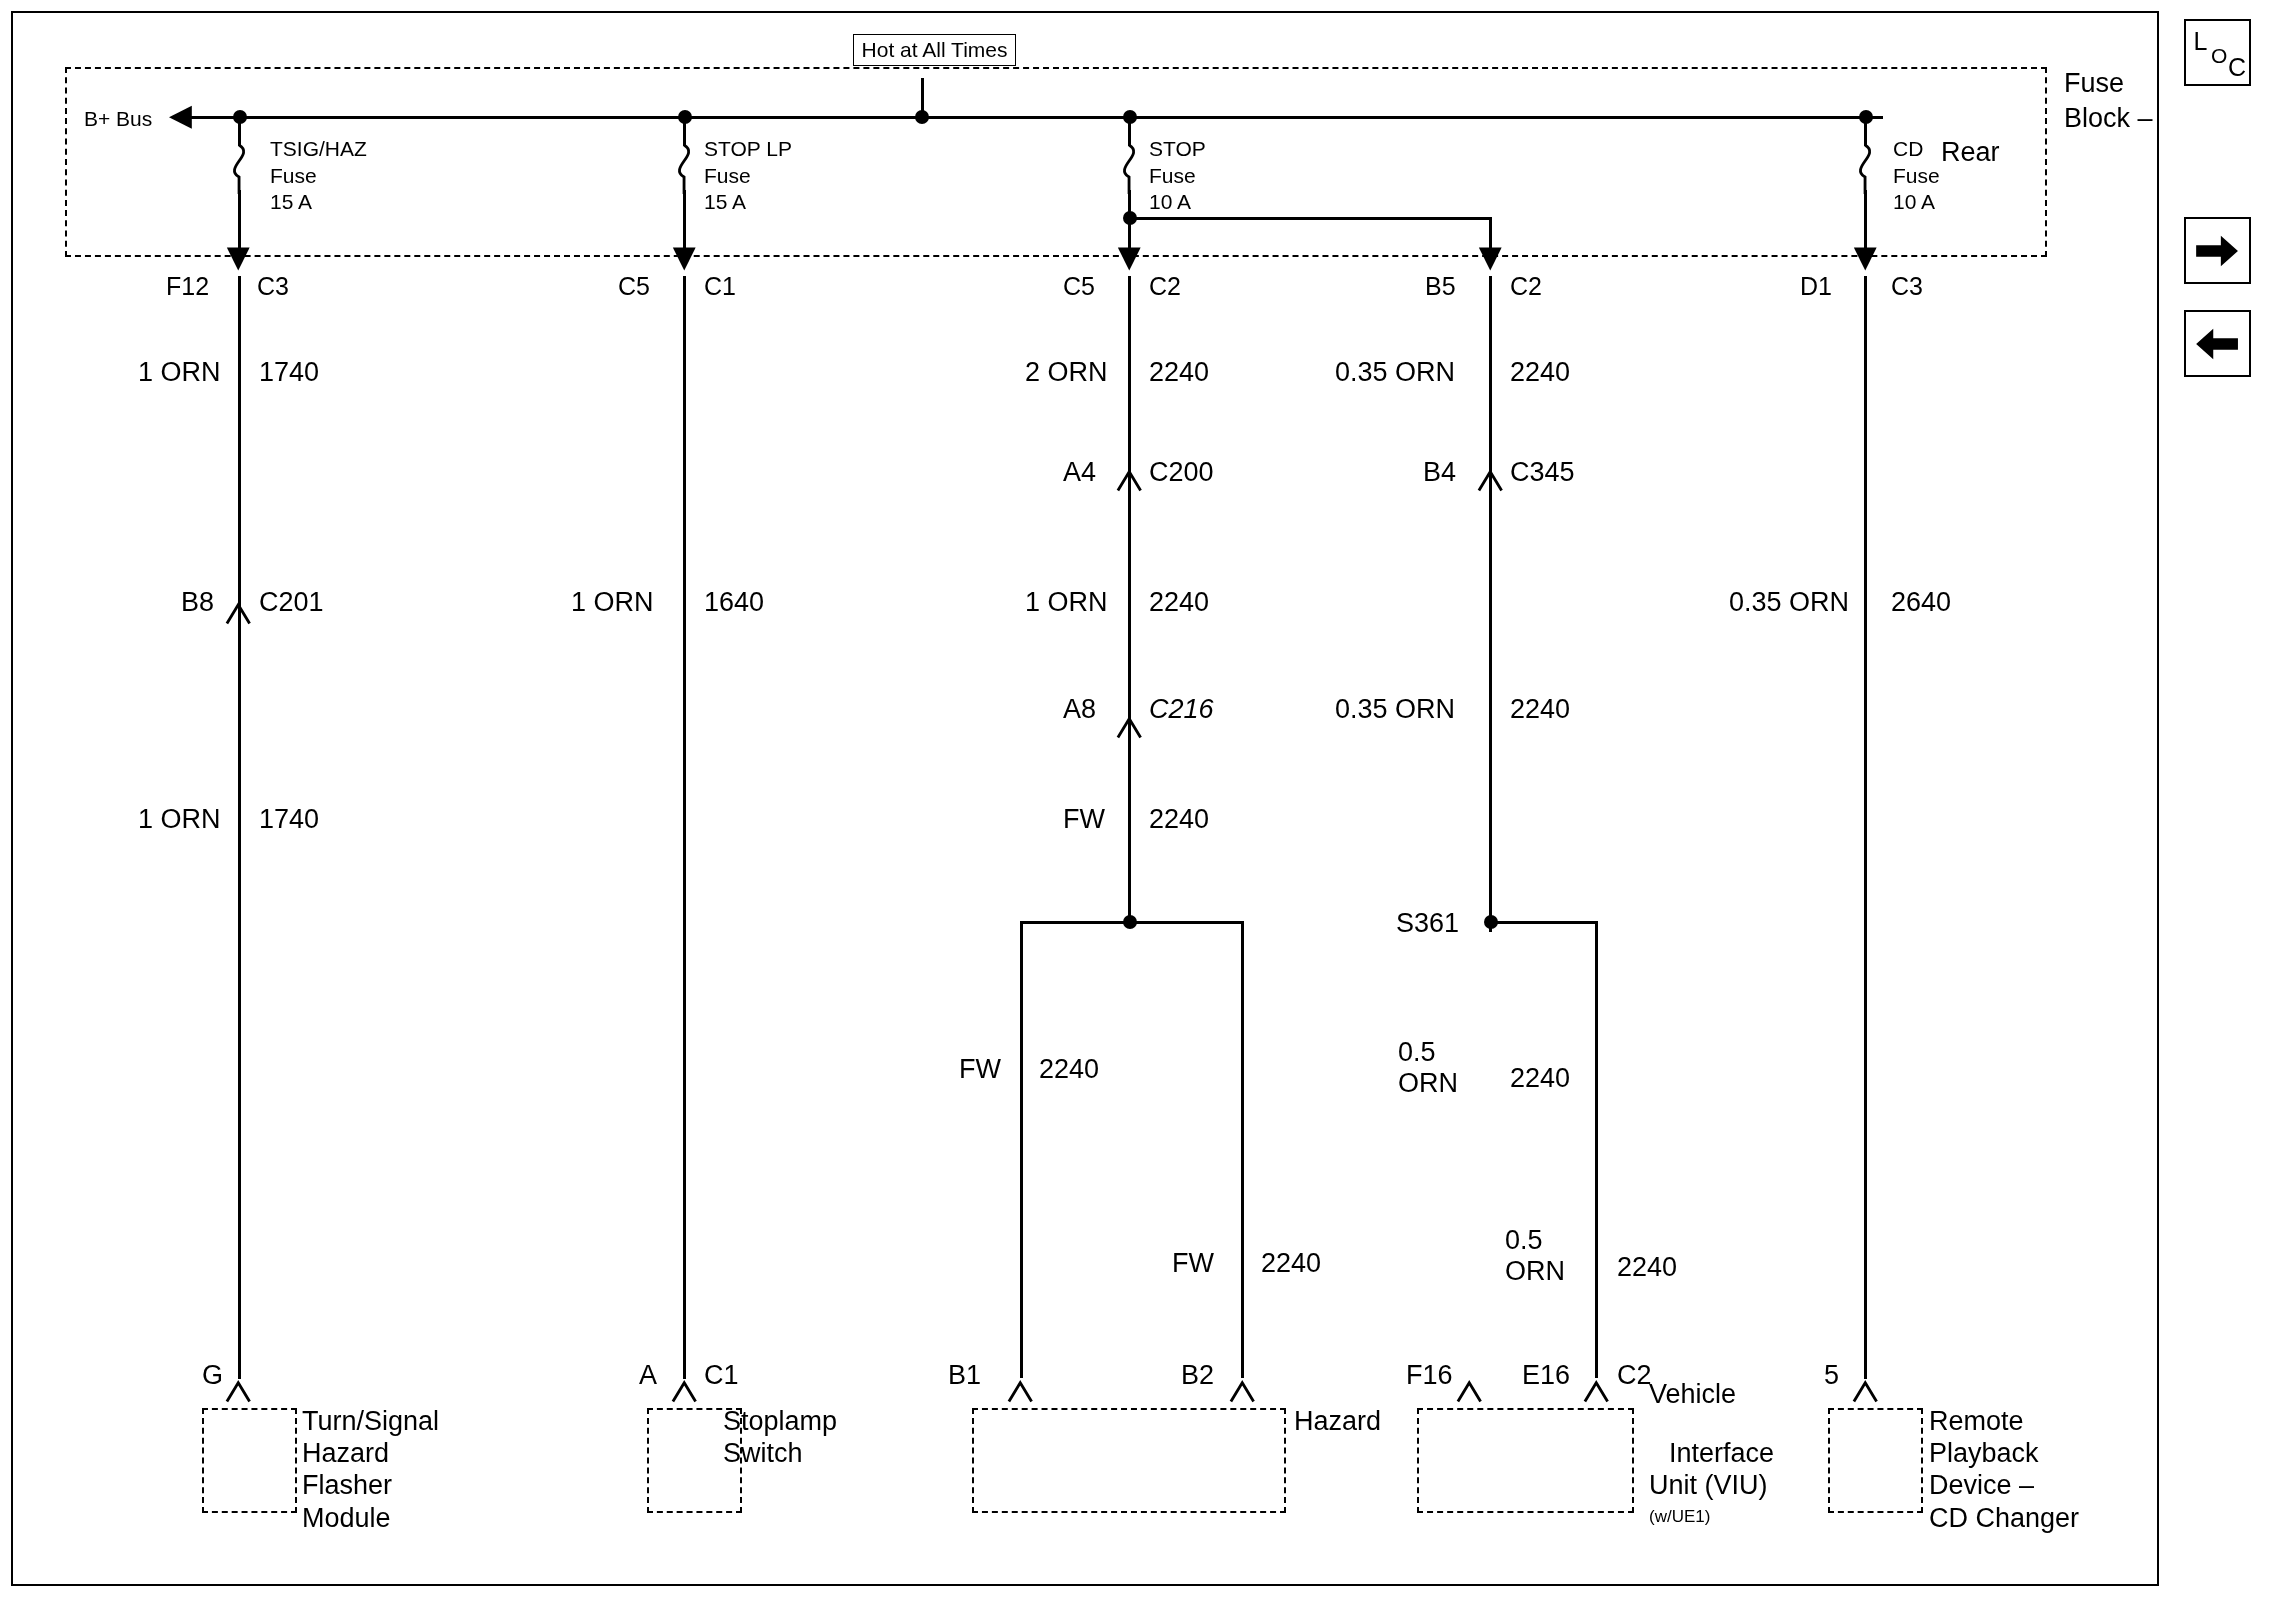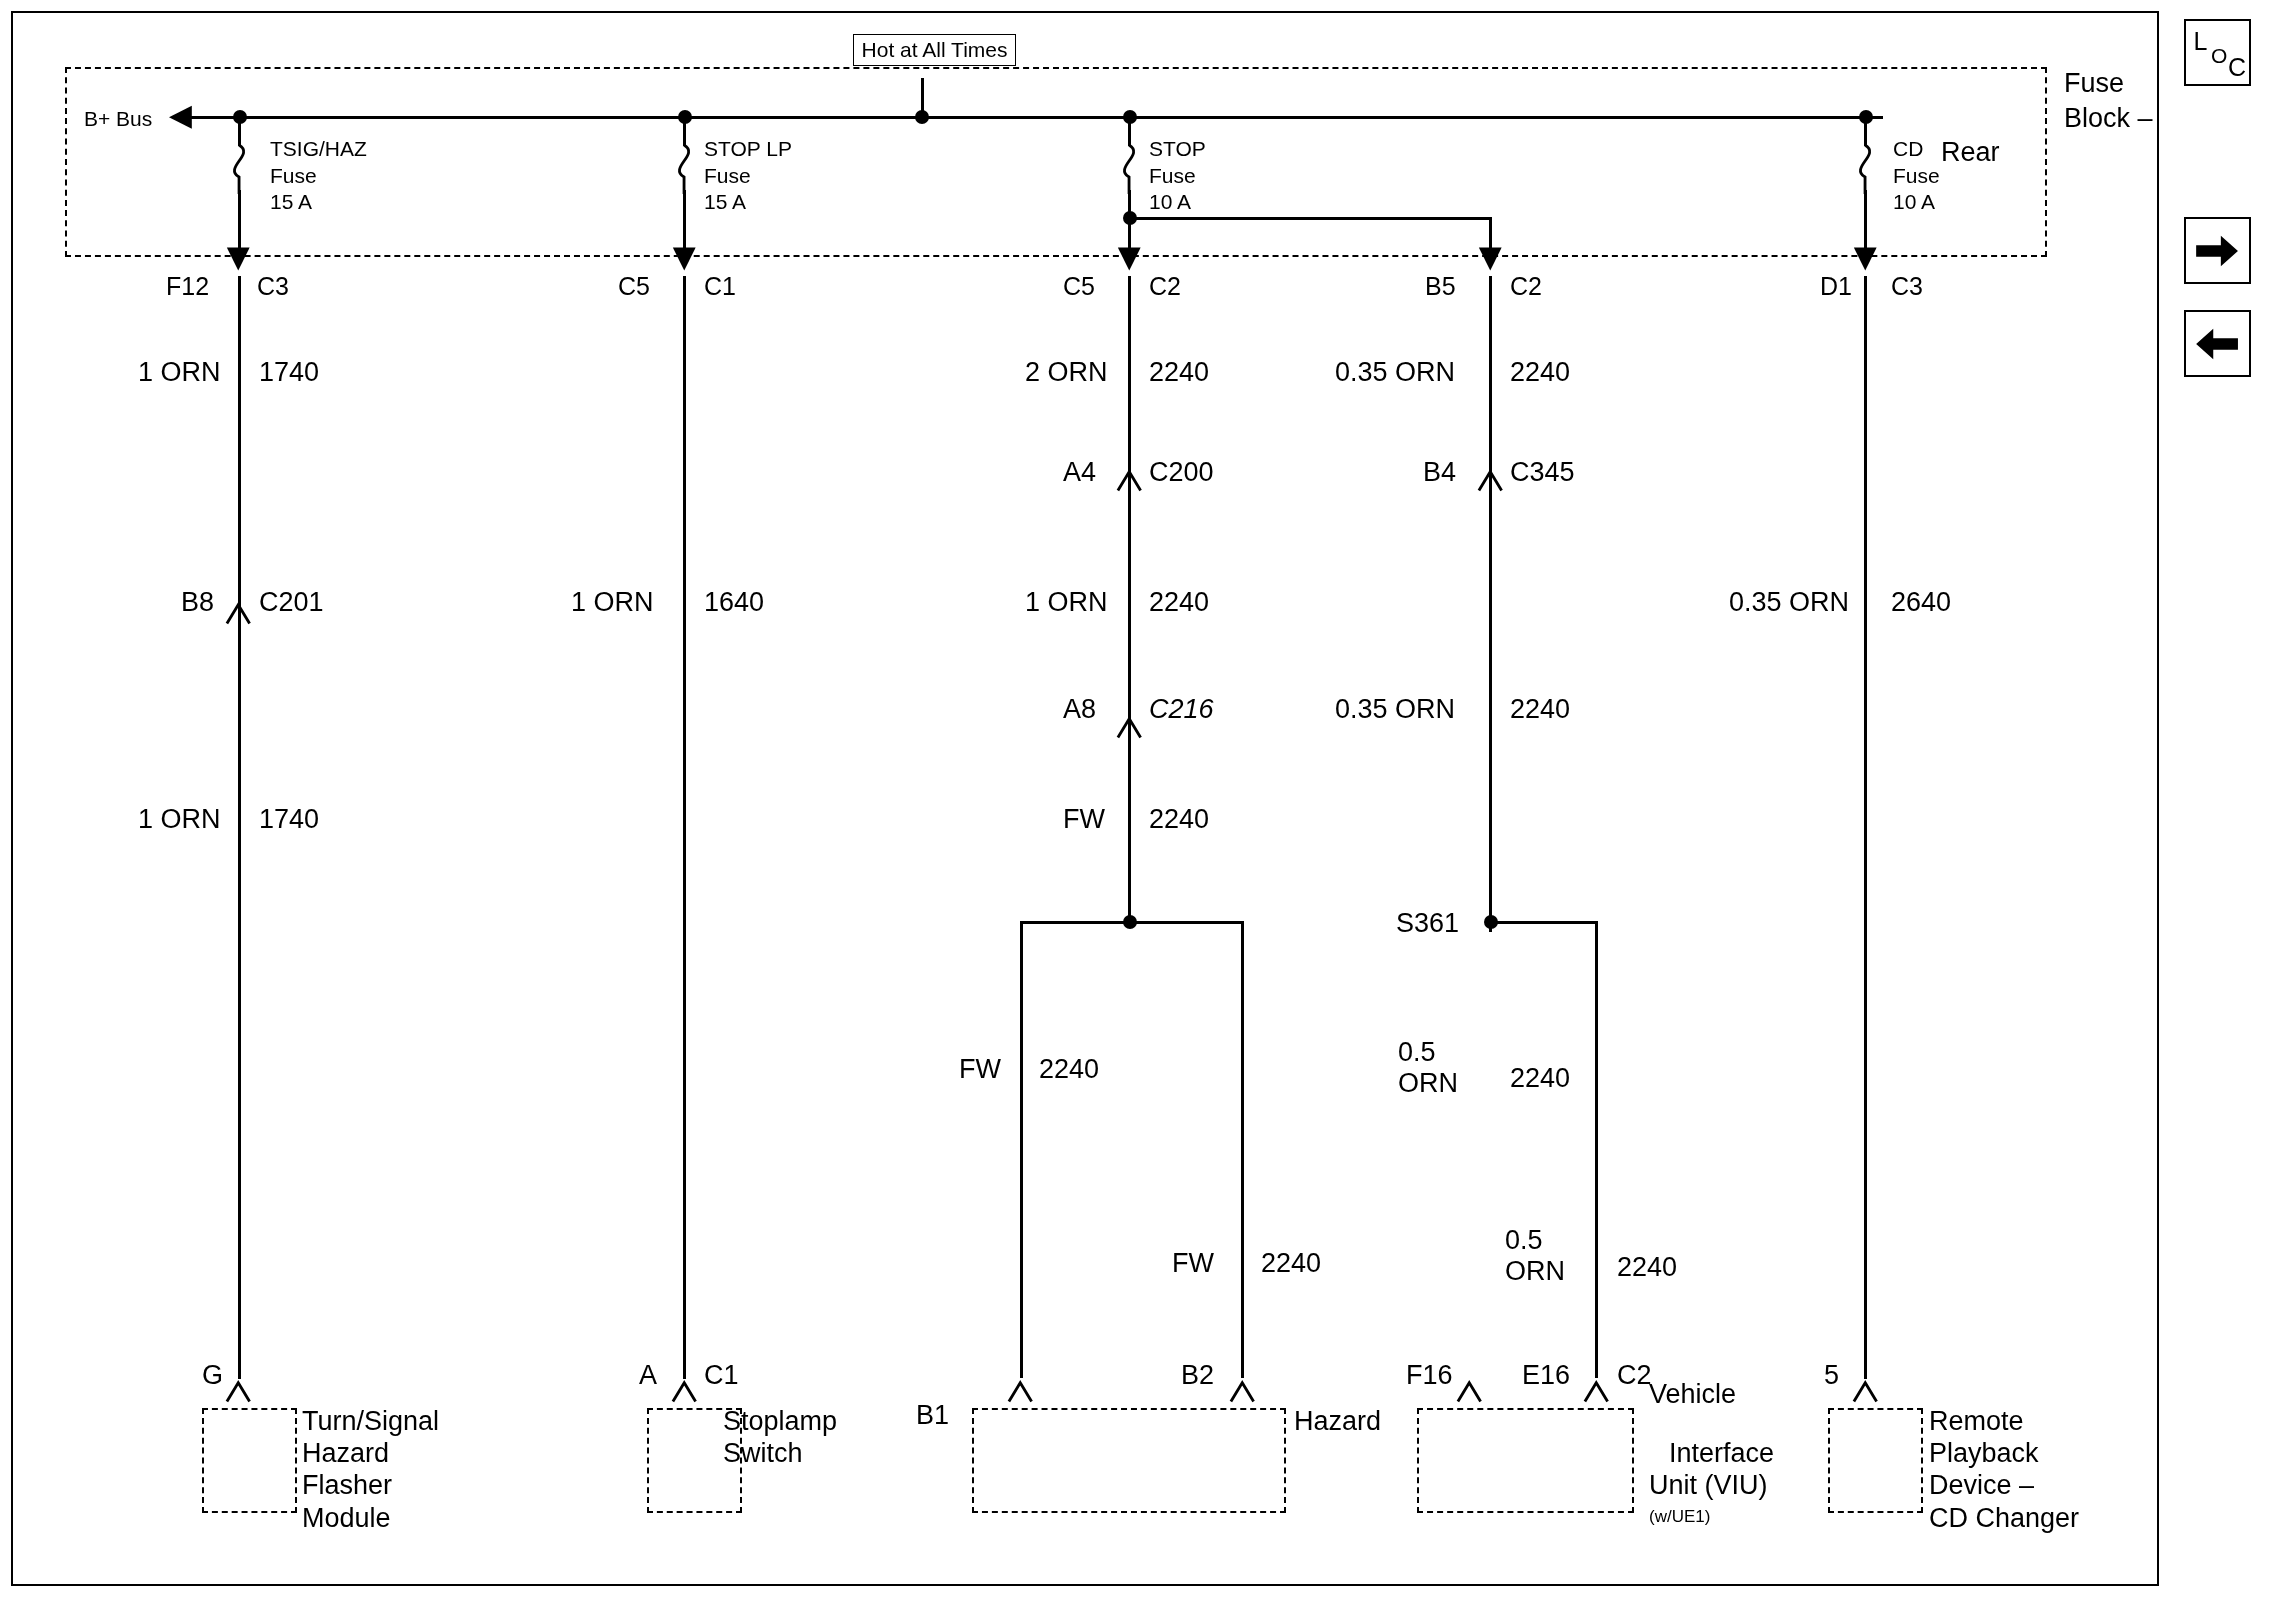--- a/index.html
+++ b/index.html
@@ -121,21 +121,21 @@
 
   <div class="txt f26" style="left:618px;top:272px;">C5</div>
   <div class="txt f26" style="left:704px;top:272px;">C1</div>
 
   <div class="txt f26" style="left:1063px;top:272px;">C5</div>
   <div class="txt f26" style="left:1149px;top:272px;">C2</div>
 
   <div class="txt f26" style="left:1425px;top:272px;">B5</div>
   <div class="txt f26" style="left:1510px;top:272px;">C2</div>
 
-  <div class="txt f26" style="left:1800px;top:272px;margin-left:20px;">D1</div>
+  <div class="txt f26" style="left:1800px;top:272px;">D1</div>
   <div class="txt f26" style="left:1891px;top:272px;">C3</div>
 
   <div class="vline" style="left:238px;top:276px;height:1103px;"></div>
   <div class="vline" style="left:683px;top:276px;height:1103px;"></div>
   <div class="vline" style="left:1128px;top:276px;height:647px;"></div>
   <div class="vline" style="left:1489px;top:276px;height:656px;"></div>
   <div class="vline" style="left:1864px;top:276px;height:1103px;"></div>
 
   <div class="txt f28" style="left:138px;top:357px;">1 ORN</div>
   <div class="txt f28" style="left:259px;top:357px;">1740</div>
@@ -231,21 +231,21 @@
   <div class="txt f28" style="left:723px;top:1406px;">Stoplamp</div>
   <div class="txt f28" style="left:723px;top:1438px;">Switch</div>
 
   <div class="dashbox" style="left:972px;top:1408px;width:314px;height:105px;"></div>
   <svg style="left:1006px;top:1377px;width:28.5px;height:34px;" viewBox="0 0 30 36" width="28.5" height="34">
     <polyline class="stroke" points="3,26 15,6 27,26"></polyline>
   </svg>
   <svg style="left:1228px;top:1377px;width:28.5px;height:34px;" viewBox="0 0 30 36" width="28.5" height="34">
     <polyline class="stroke" points="3,26 15,6 27,26"></polyline>
   </svg>
-  <div class="txt f28" style="left:916px;top:1360px;margin-top:40px;">B1</div>
+  <div class="txt f28" style="left:948px;top:1360px;">B1</div>
   <div class="txt f28" style="left:1181px;top:1360px;">B2</div>
   <div class="txt f28" style="left:1294px;top:1406px;">Hazard</div>
 
   <div class="dashbox" style="left:1417px;top:1408px;width:217px;height:105px;"></div>
   <svg style="left:1455px;top:1377px;width:28.5px;height:34px;" viewBox="0 0 30 36" width="28.5" height="34">
     <polyline class="stroke" points="3,26 15,6 27,26"></polyline>
   </svg>
   <svg style="left:1582px;top:1377px;width:28.5px;height:34px;" viewBox="0 0 30 36" width="28.5" height="34">
     <polyline class="stroke" points="3,26 15,6 27,26"></polyline>
   </svg>

